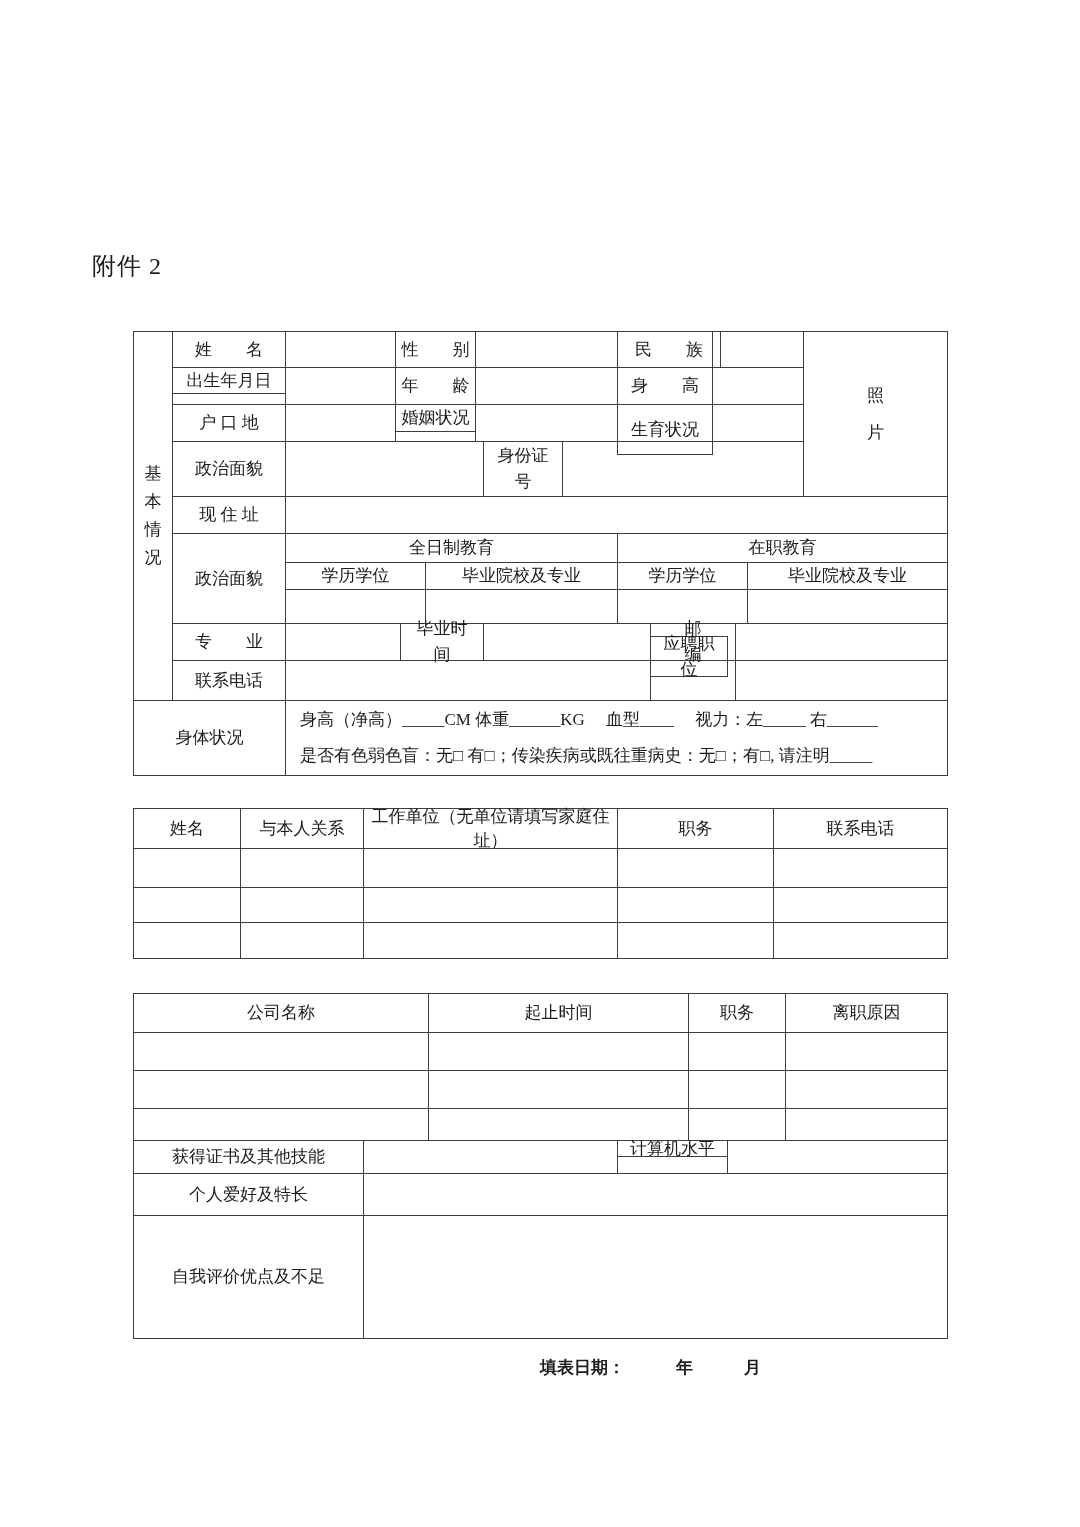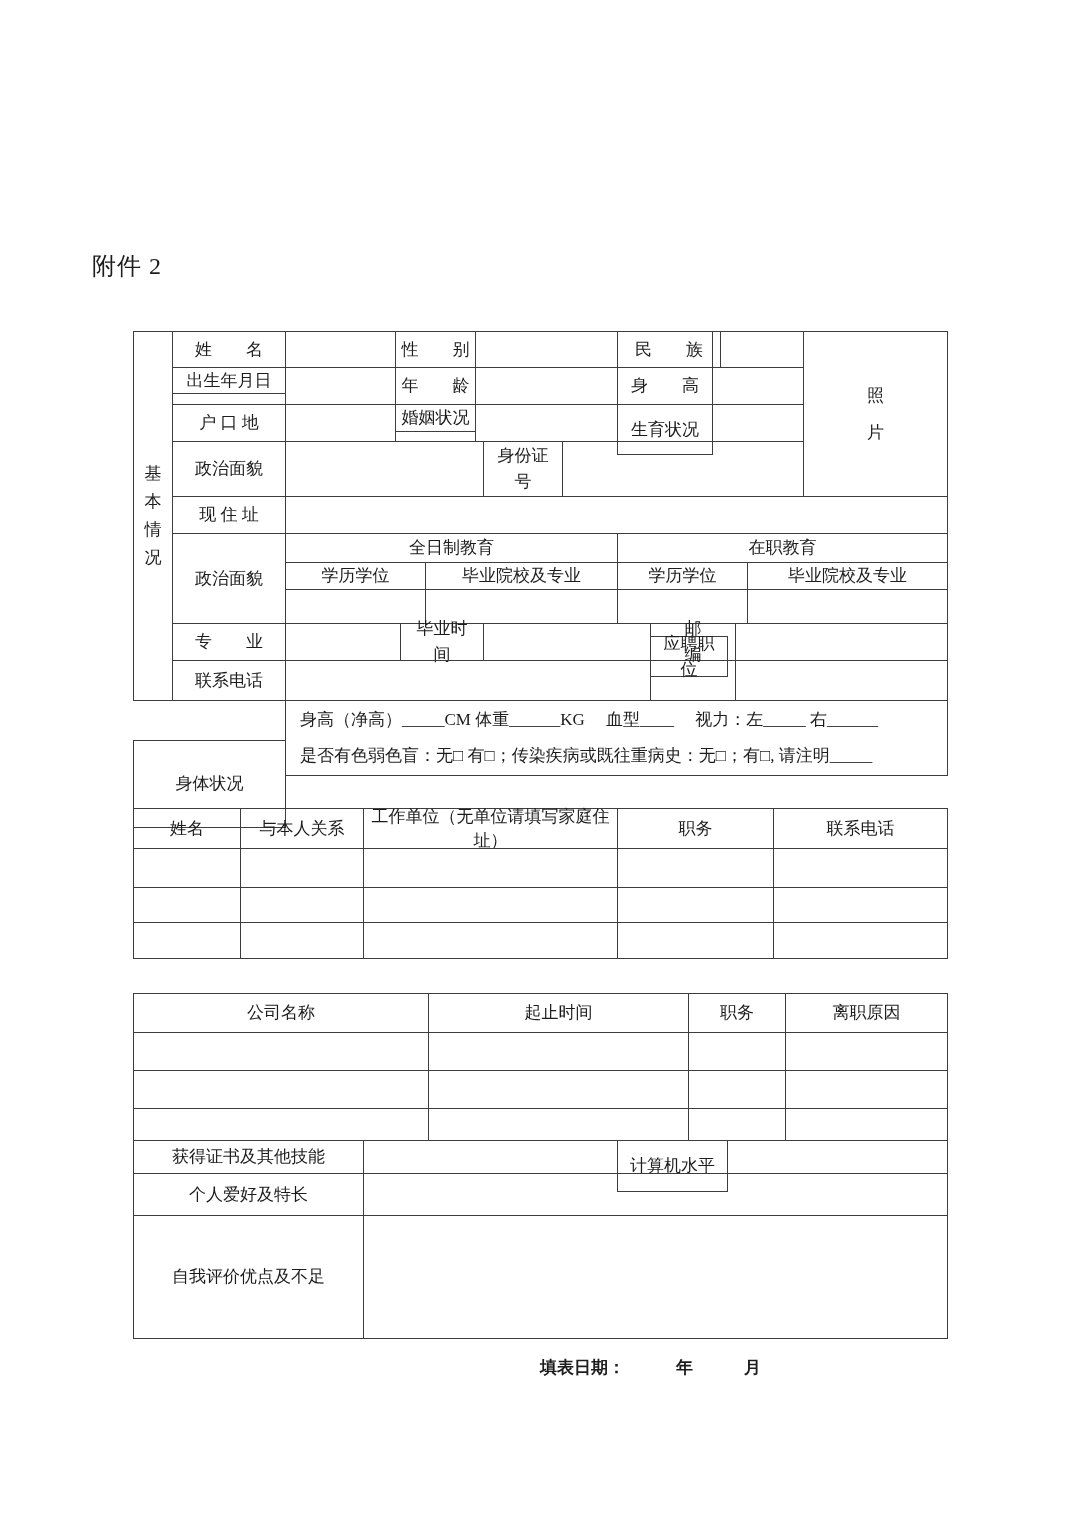--- a/index.html
+++ b/index.html
@@ -91,21 +91,21 @@
   <div class="cell idwrap" style="left:650px;top:623px;width:86px;height:38px">邮
 编</div>
   <div class="cell" style="left:735px;top:623px;width:213px;height:38px"></div>
 
   <div class="cell" style="left:172px;top:660px;width:114px;height:41px">联系电话</div>
   <div class="cell" style="left:285px;top:660px;width:366px;height:41px"></div>
   <div class="cell idwrap" style="left:650px;top:636px;width:78px;height:41px">应聘职
 位</div>
   <div class="cell" style="left:735px;top:660px;width:213px;height:41px"></div>
 
-  <div class="cell" style="left:133px;top:740px;width:153px;height:88px">身体状况</div>
+  <div class="cell" style="left:133px;top:700px;width:153px;height:76px">身体状况</div>
   <div class="cell content-left" style="left: 285px; top: 700px; width: 663px; height: 76px; flex-direction: column; align-items: flex-start; justify-content: center;"><span>身高（净高）_____CM 体重______KG　 血型____　 视力：左_____ 右______</span><span>是否有色弱色盲：无□ 有□；传染疾病或既往重病史：无□；有□, 请注明_____</span></div>
 
   <div class="cell hdr-small" style="left:133px;top:808px;width:108px;height:41px">姓名</div>
   <div class="cell hdr-small" style="left:240px;top:808px;width:124px;height:41px">与本人关系</div>
   <div class="cell hdr-small" style="left:363px;top:808px;width:255px;height:41px">工作单位（无单位请填写家庭住址）</div>
   <div class="cell hdr-small" style="left:617px;top:808px;width:157px;height:41px">职务</div>
   <div class="cell hdr-small" style="left:773px;top:808px;width:175px;height:41px">联系电话</div>
 
   <div class="cell" style="left:133px;top:848px;width:108px;height:40px"></div>
   <div class="cell" style="left:240px;top:848px;width:124px;height:40px"></div>
@@ -140,21 +140,21 @@
   <div class="cell" style="left:688px;top:1070px;width:98px;height:39px"></div>
   <div class="cell" style="left:785px;top:1070px;width:163px;height:39px"></div>
 
   <div class="cell" style="left:133px;top:1108px;width:296px;height:33px"></div>
   <div class="cell" style="left:428px;top:1108px;width:261px;height:33px"></div>
   <div class="cell" style="left:688px;top:1108px;width:98px;height:33px"></div>
   <div class="cell" style="left:785px;top:1108px;width:163px;height:33px"></div>
 
   <div class="cell" style="left:133px;top:1140px;width:231px;height:34px">获得证书及其他技能</div>
   <div class="cell" style="left:363px;top:1140px;width:255px;height:34px"></div>
-  <div class="cell" style="left:617px;top:1140px;width:111px;height:52px">计算机水平</div>
+  <div class="cell" style="left:617px;top:1140px;width:111px;height:17px">计算机水平</div>
   <div class="cell" style="left:727px;top:1140px;width:221px;height:34px"></div>
 
   <div class="cell" style="left:133px;top:1173px;width:231px;height:43px">个人爱好及特长</div>
   <div class="cell" style="left:363px;top:1173px;width:585px;height:43px"></div>
 
   <div class="cell" style="left:133px;top:1215px;width:231px;height:124px">自我评价优点及不足</div>
   <div class="cell" style="left:363px;top:1215px;width:585px;height:124px"></div>
 
   <div class="footer">
     <span>填表日期：</span><span class="yr">年</span><span class="mo">月</span>

